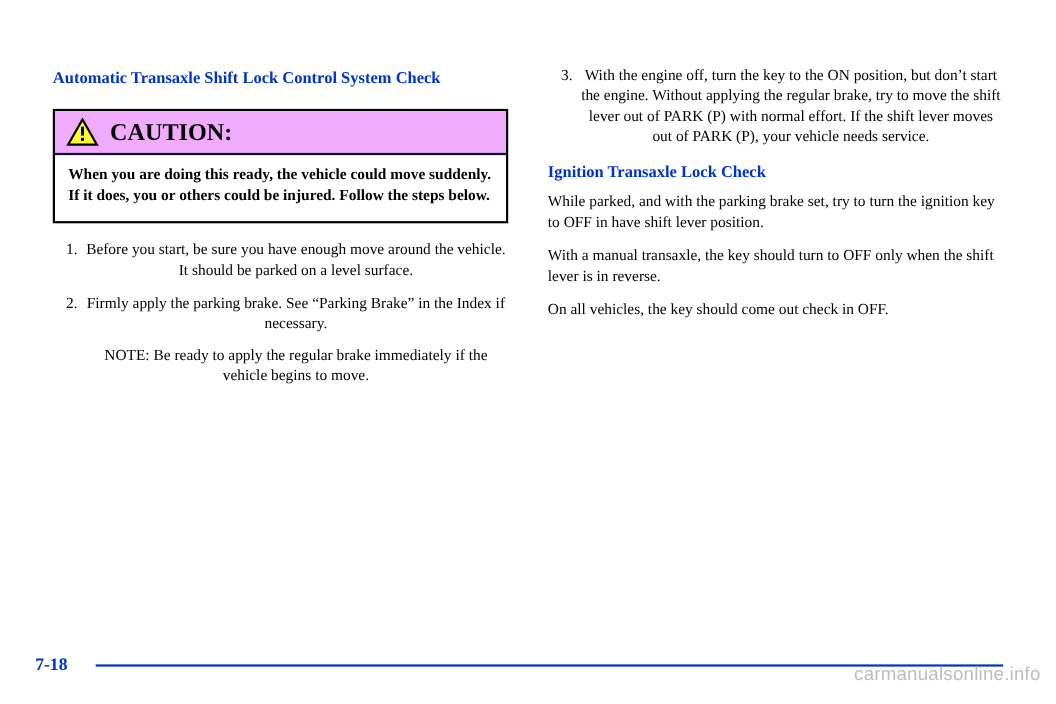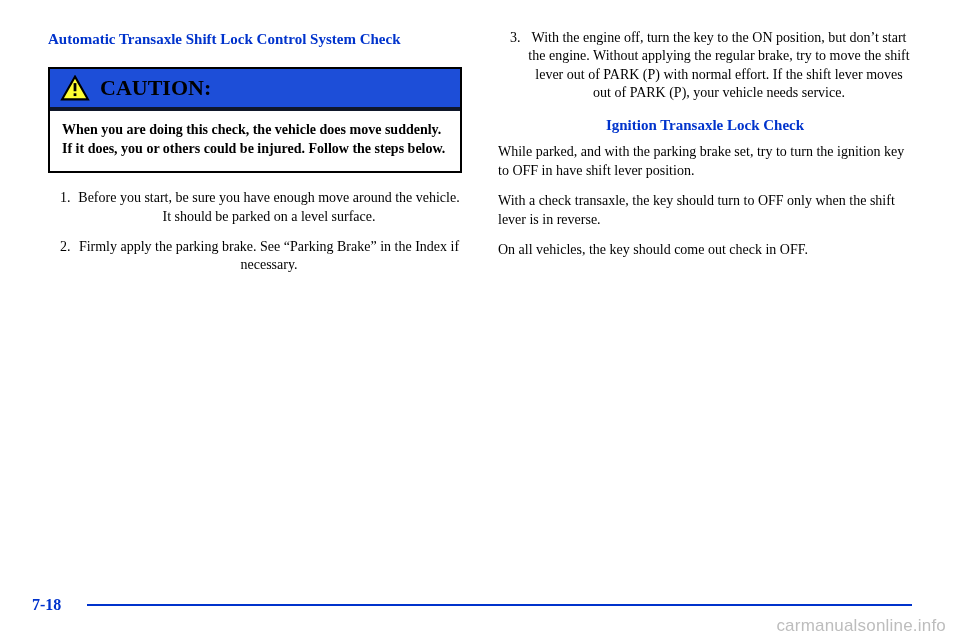--- a/index.html
+++ b/index.html
@@ -10,40 +10,41 @@
       font-family: "Times New Roman", Times, serif;
       font-size: 14px;
       color: #000;
       position: relative;
       overflow: hidden;
     }
     .page {
       display: flex;
       gap: 36px;
       padding: 29px 48px 0 48px;
+      margin-top: 32px;
     }
     .col {
       flex: 1;
       min-width: 0;
     }
     .heading-blue {
       color: #0033cc;
       font-weight: bold;
       font-size: 15px;
       line-height: 1.35;
       margin-bottom: 18px;
     }
-    .heading-blue.sub { margin-bottom: 8px; margin-top: 4px; text-align: center; }
+    .heading-blue.sub { margin-bottom: 8px; margin-top: 4px; }
     .caution-box {
       border: 2px solid #000;
       margin-bottom: 16px;
     }
     .caution-head {
-      background: #1d4ed8;
-      border-bottom: 4px solid #0f172a;
+      background: #f0abfc;
+      border-bottom: 2px solid #0f172a;
       padding: 6px 10px;
       display: flex;
       align-items: flex-start;
       gap: 10px;
     }
     .caution-head .tri {
       width: 30px;
       height: 26px;
       flex: 0 0 auto;
     }
@@ -84,21 +85,21 @@
       flex: 0 0 auto;
     }
     .footer-line {
       flex: 1;
       height: 2px;
       background: #0033cc;
     }
     .watermark {
       position: absolute;
       right: 14px;
-      bottom: 4px;
+      bottom: 17px;
       color: #bdbdbd;
       font-family: Arial, Helvetica, sans-serif;
       font-size: 17px;
       letter-spacing: .2px;
     }
   </style>
 </head>
 <body>
 
 <div class="page">
@@ -108,44 +109,45 @@
 
     <div class="caution-box">
       <div class="caution-head">
         <svg class="tri" viewBox="0 0 36 32">
           <polygon points="18,2 34,30 2,30" fill="#ffff33" stroke="#000" stroke-width="2.5"></polygon>
           <rect x="16.3" y="10" width="3.4" height="10" fill="#000"></rect>
           <rect x="16.3" y="22.5" width="3.4" height="3.4" fill="#000"></rect>
         </svg>
         <span class="label">CAUTION:</span>
       </div>
-      <div class="caution-body">When you are doing this check, the vehicle does move suddenly. If it does, you or others could be injured. Follow the steps below.</div>
+      <div class="caution-body">When you are doing this ready, the vehicle could move suddenly. If it does, you or others could be injured. Follow the steps below.</div>
     </div>
 
     <ol class="steps">
       <li>
         <span>Before you start, be sure you have enough move around the vehicle. It should be parked on a level surface.</span>
       </li>
       <li>
         <span>Firmly apply the parking brake. See “Parking Brake” in the Index if necessary.</span>
+        <div class="para note" style="margin-top:10px;">NOTE: Be ready to apply the regular brake immediately if the vehicle begins to move.</div>
       </li>
     </ol>
   </div>
 
   <div class="col">
     <ol class="steps" start="3">
       <li>
         <span>With the engine off, turn the key to the ON position, but don’t start the engine. Without applying the regular brake, try to move the shift lever out of PARK (P) with normal effort. If the shift lever moves out of PARK (P), your vehicle needs service.</span>
       </li>
     </ol>
 
     <div class="heading-blue sub">Ignition Transaxle Lock Check</div>
 
     <div class="para">While parked, and with the parking brake set, try to turn the ignition key to OFF in have shift lever position.</div>
-    <div class="para">With a check transaxle, the key should turn to OFF only when the shift lever is in reverse.</div>
+    <div class="para">With a manual transaxle, the key should turn to OFF only when the shift lever is in reverse.</div>
     <div class="para">On all vehicles, the key should come out check in OFF.</div>
   </div>
 
 </div>
 
 <div class="footer">
   <span class="page-num">7-18</span>
   <div class="footer-line"></div>
 </div>
 

